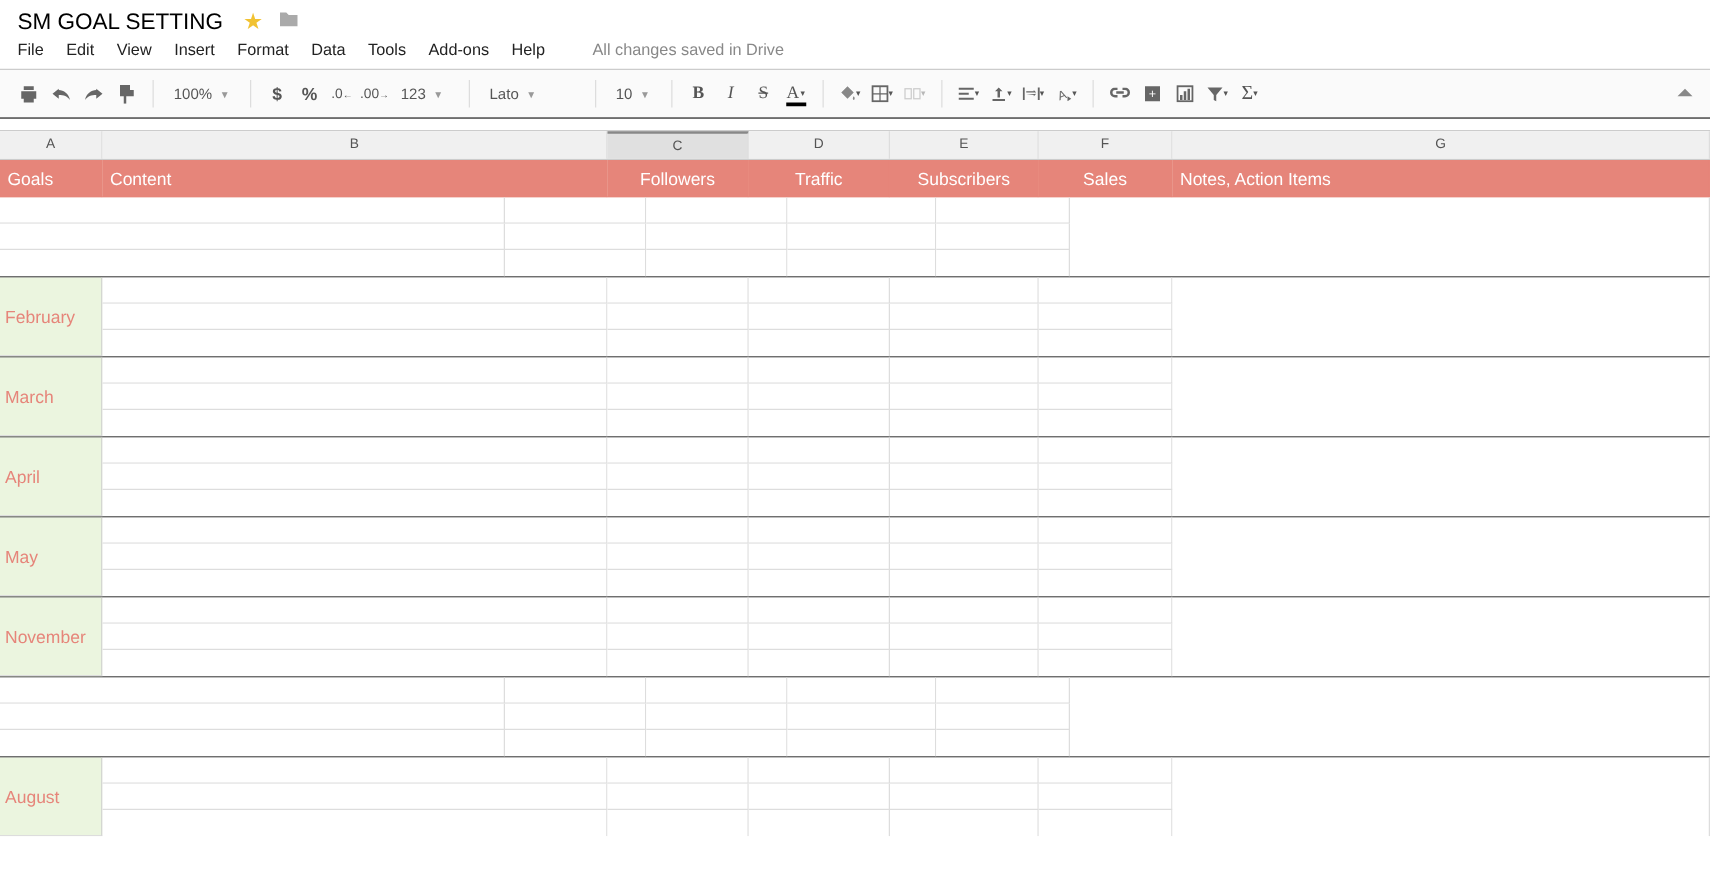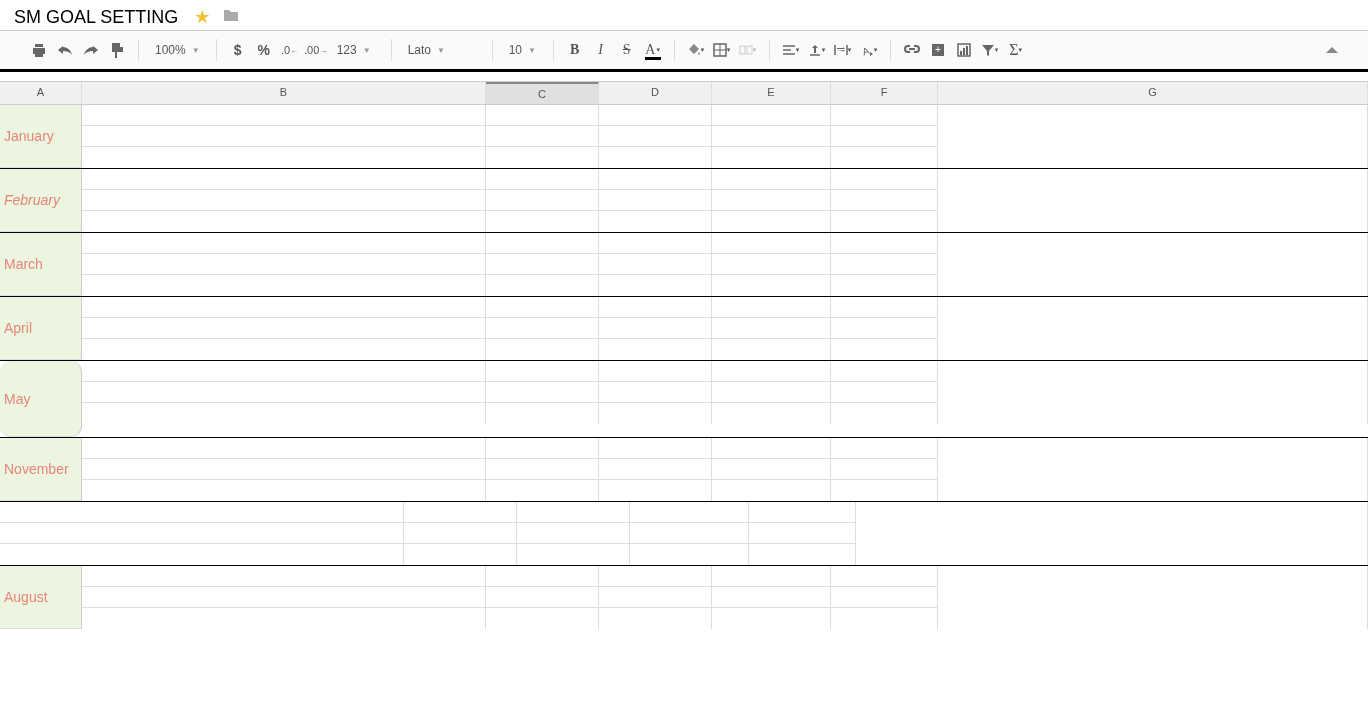--- a/index.html
+++ b/index.html
@@ -16,21 +16,21 @@
   .dropdown-arrow { font-size: 9px; color: #888; margin-left: 2px; }
   .comments-btn { background: #f5f5f5; border: 1px solid #ccc; padding: 6px 12px; font-size: 12px; color: #444; font-weight: bold; cursor: pointer; border-radius: 2px; }
   .share-btn { background: #4d90fe; color: #fff; border: 1px solid #3079ed; padding: 6px 12px; font-size: 12px; font-weight: bold; cursor: pointer; border-radius: 2px; display: flex; align-items: center; gap: 6px; }
   .share-lock { font-size: 11px; }
   
   .menu-bar { display: flex; align-items: center; padding: 0 14px 6px 14px; gap: 18px; font-size: 13px; color: #222; }
   .menu-item { cursor: pointer; padding: 2px 0; }
   .save-status { color: #888; font-size: 13px; margin-left: 20px; }
   
   
-  .toolbar { background: #fafafa; border-bottom: 3px solid #000000; padding: 6px 28px; display: flex; align-items: center; gap: 4px; }
+  .toolbar { background: #fafafa; border-bottom: 1px solid #000000; padding: 6px 12px; display: flex; align-items: center; gap: 4px; }
   .tb-btn { width: 22px; height: 26px; display: flex; align-items: center; justify-content: center; cursor: pointer; color: #555; font-size: 14px; }
   .tb-sep { width: 1px; height: 22px; background: #ddd; margin: 0 6px; }
   .tb-select { display: flex; align-items: center; padding: 0 6px; font-size: 12px; color: #555; cursor: pointer; min-width: 50px; }
   .tb-select .arr { font-size: 8px; margin-left: 6px; color: #999; }
   .tb-font { min-width: 80px; }
   .tb-size { min-width: 40px; }
   .tb-collapse { margin-left: auto; cursor: pointer; color: #888; font-size: 16px; }
   
   .text-color-btn { position: relative; }
   .text-color-underline { position: absolute; bottom: 3px; left: 3px; right: 3px; height: 3px; background: #000; }
@@ -72,20 +72,32 @@
 <div class="header">
   <div class="header-top">
     <span class="doc-title">SM GOAL SETTING</span>
     <span class="star-icon">★</span>
     <span class="folder-icon">
       <svg width="16" height="14" viewBox="0 0 16 14">
           <path fill="#aaa" d="M1 2h5l2 2h7v9H1z"></path>
         </svg>
     </span>
   </div>
+  <div class="menu-bar">
+    <span class="menu-item">File</span>
+    <span class="menu-item">Edit</span>
+    <span class="menu-item">View</span>
+    <span class="menu-item">Insert</span>
+    <span class="menu-item">Format</span>
+    <span class="menu-item">Data</span>
+    <span class="menu-item">Tools</span>
+    <span class="menu-item">Add-ons</span>
+    <span class="menu-item">Help</span>
+    <span class="save-status">All changes saved in Drive</span>
+  </div>
 </div>
 
 <div class="toolbar">
   <div class="tb-btn">
       <svg width="16" height="16" viewBox="0 0 16 16">
         <path fill="#666" d="M4 2h8v3H4zM2 6h12v6h-2v3H4v-3H2zM5 11h6v3H5z"></path>
       </svg>
     </div>
   <div class="tb-btn">
       <svg width="16" height="12" viewBox="0 0 16 12">
@@ -230,51 +242,59 @@
   <div class="col-header colC selected">C</div>
   <div class="col-header colD">D</div>
   <div class="col-header colE">E</div>
   <div class="col-header colF">F</div>
   <div class="col-header colG">G</div>
 </div>
 
 <div class="sheet-body">
 
 
+  <div class="header-row" style="display:flex">
+    <div class="header-cell colA">Goals</div>
+    <div class="header-cell colB">Content</div>
+    <div class="header-cell center colC">Followers</div>
+    <div class="header-cell center colD">Traffic</div>
+    <div class="header-cell center colE">Subscribers</div>
+    <div class="header-cell center colF">Sales</div>
+    <div class="header-cell colG">Notes, Action Items</div>
+  </div>
 
   <div id="months-container">
       <div class="month-group" style="border-bottom: 1.5px solid rgb(0, 0, 0);">
-        <div class="month-label-col" style="height: 63px;">January</div>
-        <div style="display: flex; flex-direction: column;">
-          <div class="data-row">
-            <div class="data-cell" style="width: 404px;"></div>
-            <div class="data-cell" style="width: 113px;"></div>
-            <div class="data-cell" style="width: 113px;"></div>
-            <div class="data-cell" style="width: 119px;"></div>
-            <div class="data-cell" style="width: 107px;"></div>
-          </div>
-          <div class="data-row">
-            <div class="data-cell" style="width: 404px;"></div>
-            <div class="data-cell" style="width: 113px;"></div>
-            <div class="data-cell" style="width: 113px;"></div>
-            <div class="data-cell" style="width: 119px;"></div>
-            <div class="data-cell" style="width: 107px;"></div>
-          </div>
-          <div class="data-row">
-            <div class="data-cell" style="width: 404px; border-bottom: none;"></div>
-            <div class="data-cell" style="width: 113px; border-bottom: none;"></div>
-            <div class="data-cell" style="width: 113px; border-bottom: none;"></div>
-            <div class="data-cell" style="width: 119px; border-bottom: none;"></div>
-            <div class="data-cell" style="width: 107px; border-bottom: none;"></div>
-          </div>
-        </div>
-        <div class="notes-col" style="flex: 1 1 0%; height: 63px; border-bottom: none;"></div>
-      </div>
-      <div class="month-group" style="border-bottom: 1.5px solid rgb(0, 0, 0);">
-        <div class="month-label-col" style="height: 63px; font-style: italic;">February</div>
+        <div style="display: flex; flex-direction: column;">
+          <div class="data-row">
+            <div class="data-cell" style="width: 404px;"></div>
+            <div class="data-cell" style="width: 113px;"></div>
+            <div class="data-cell" style="width: 113px;"></div>
+            <div class="data-cell" style="width: 119px;"></div>
+            <div class="data-cell" style="width: 107px;"></div>
+          </div>
+          <div class="data-row">
+            <div class="data-cell" style="width: 404px;"></div>
+            <div class="data-cell" style="width: 113px;"></div>
+            <div class="data-cell" style="width: 113px;"></div>
+            <div class="data-cell" style="width: 119px;"></div>
+            <div class="data-cell" style="width: 107px;"></div>
+          </div>
+          <div class="data-row">
+            <div class="data-cell" style="width: 404px; border-bottom: none;"></div>
+            <div class="data-cell" style="width: 113px; border-bottom: none;"></div>
+            <div class="data-cell" style="width: 113px; border-bottom: none;"></div>
+            <div class="data-cell" style="width: 119px; border-bottom: none;"></div>
+            <div class="data-cell" style="width: 107px; border-bottom: none;"></div>
+          </div>
+        </div>
+        <div class="notes-col" style="flex: 1 1 0%; height: 63px; border-bottom: none;"></div>
+      </div>
+      <div class="month-group" style="border-bottom: 1.5px solid rgb(0, 0, 0);">
+        <div class="month-label-col" style="height: 63px;">February</div>
         <div style="display: flex; flex-direction: column;">
           <div class="data-row">
             <div class="data-cell" style="width: 404px;"></div>
             <div class="data-cell" style="width: 113px;"></div>
             <div class="data-cell" style="width: 113px;"></div>
             <div class="data-cell" style="width: 119px;"></div>
             <div class="data-cell" style="width: 107px;"></div>
           </div>
           <div class="data-row">
             <div class="data-cell" style="width: 404px;"></div>
@@ -341,21 +361,21 @@
             <div class="data-cell" style="width: 404px; border-bottom: none;"></div>
             <div class="data-cell" style="width: 113px; border-bottom: none;"></div>
             <div class="data-cell" style="width: 113px; border-bottom: none;"></div>
             <div class="data-cell" style="width: 119px; border-bottom: none;"></div>
             <div class="data-cell" style="width: 107px; border-bottom: none;"></div>
           </div>
         </div>
         <div class="notes-col" style="flex: 1 1 0%; height: 63px; border-bottom: none;"></div>
       </div>
       <div class="month-group" style="border-bottom: 1.5px solid rgb(0, 0, 0);">
-        <div class="month-label-col" style="height: 76px; border-radius: 11px;">May</div>
+        <div class="month-label-col" style="height: 63px;">May</div>
         <div style="display: flex; flex-direction: column;">
           <div class="data-row">
             <div class="data-cell" style="width: 404px;"></div>
             <div class="data-cell" style="width: 113px;"></div>
             <div class="data-cell" style="width: 113px;"></div>
             <div class="data-cell" style="width: 119px;"></div>
             <div class="data-cell" style="width: 107px;"></div>
           </div>
           <div class="data-row">
             <div class="data-cell" style="width: 404px;"></div>

